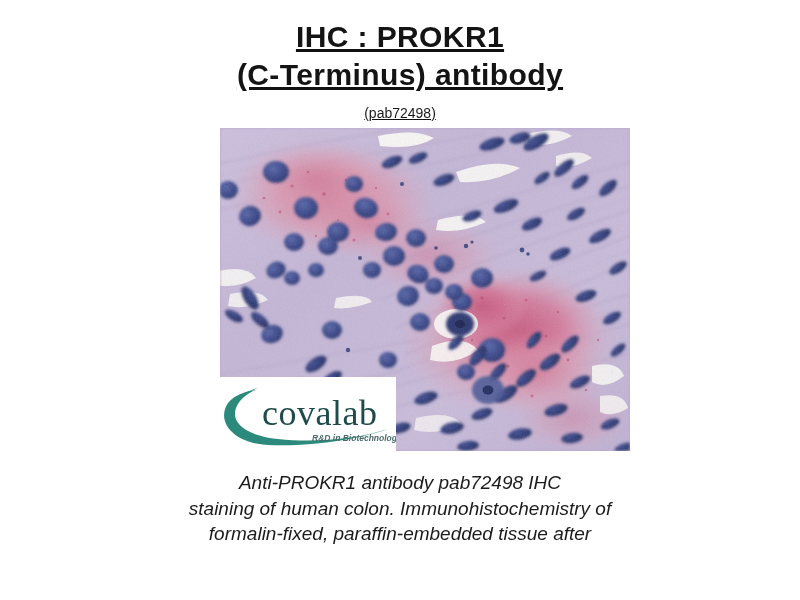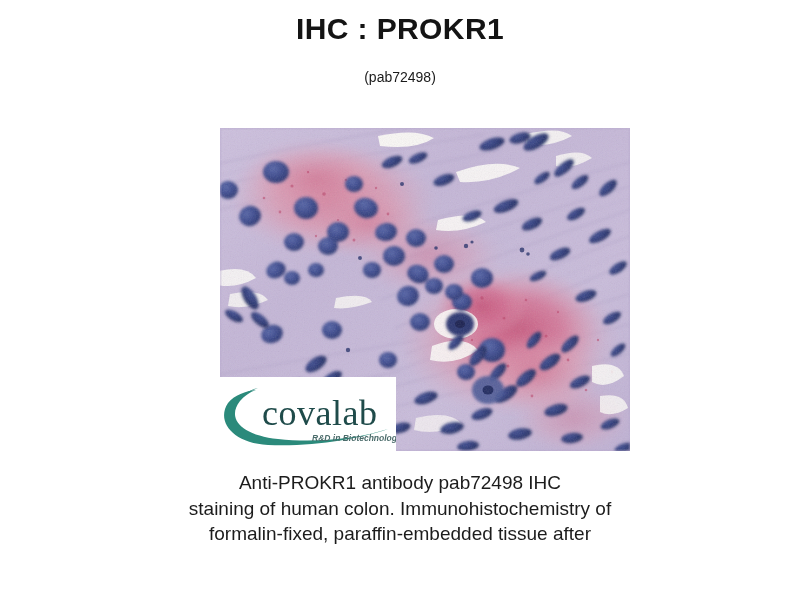--- a/index.html
+++ b/index.html
@@ -13,37 +13,38 @@
     height: 600px;
     overflow: hidden;
     font-family: "Liberation Sans", sans-serif;
     color: #111111;
     position: relative;
   }
 
   
   .header {
     width: 100%;
-    padding-top: 10px;
+    padding-top: 18px;
     text-align: center;
+    text-decoration: underline;
   }
   .title-line {
     font-size: 30px;
     font-weight: 700;
     letter-spacing: 0.4px;
     line-height: 38px;
     color: #141414;
     white-space: nowrap;
   }
   .catalog-line {
     font-size: 14px;
     font-weight: 400;
     line-height: 18px;
     color: #1a1a1a;
-    margin-top: 20px;
+    margin-top: 10px;
   }
 
   
   .figure-wrap {
     position: absolute;
     left: 196px;
     top: 128px;
     width: 410px;
     height: 323px;
     margin-left: 24px;
@@ -79,28 +80,30 @@
   
   .caption {
     position: absolute;
     left: 100px;
     top: 470px;
     width: 600px;
     text-align: center;
     font-size: 19px;
     line-height: 25.5px;
     color: #1c1c1c;
+    font-style: italic;
   }
   .caption .cl { display: block; white-space: nowrap; }
 </style>
 </head>
 <body>
 
 <div class="header">
   <div class="title-line">IHC : PROKR1</div>
+  <div class="title-line">(C-Terminus) antibody</div>
   <div class="catalog-line">(pab72498)</div>
 </div>
 
 <div class="figure-wrap">
 
   <div class="micrograph">
     <svg viewBox="0 0 410 323" preserveAspectRatio="none">
       <defs>
 
         <linearGradient id="bgGrad" x1="0" y1="0" x2="1" y2="1">

